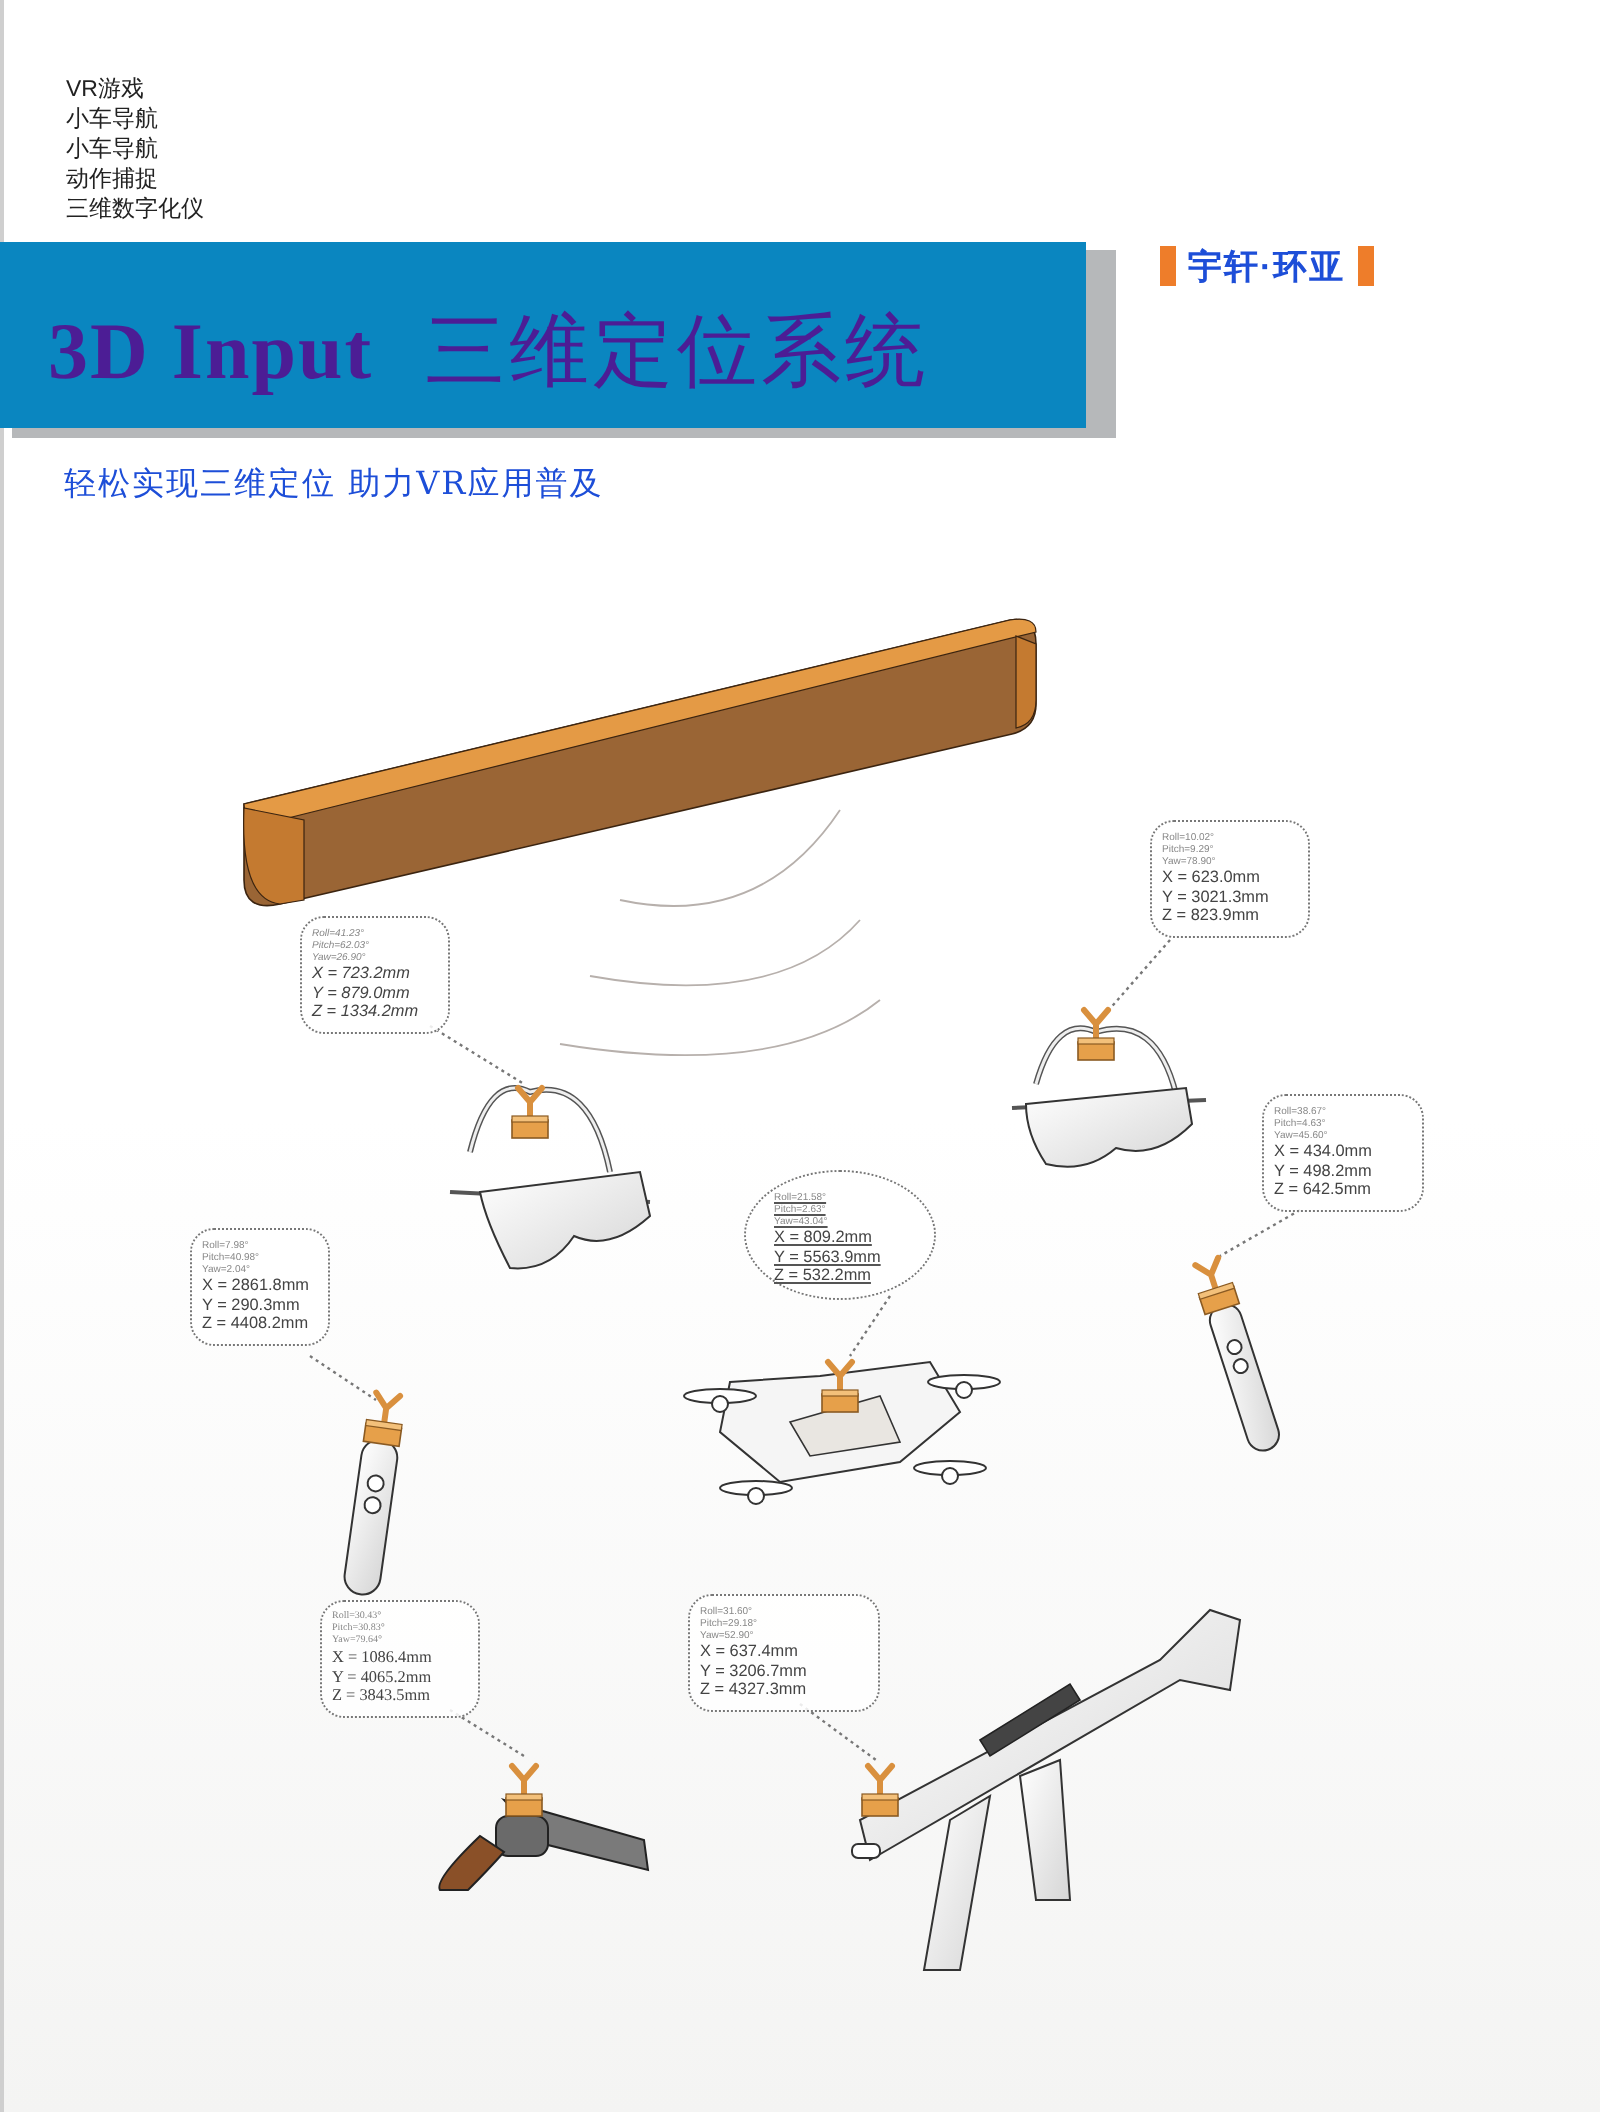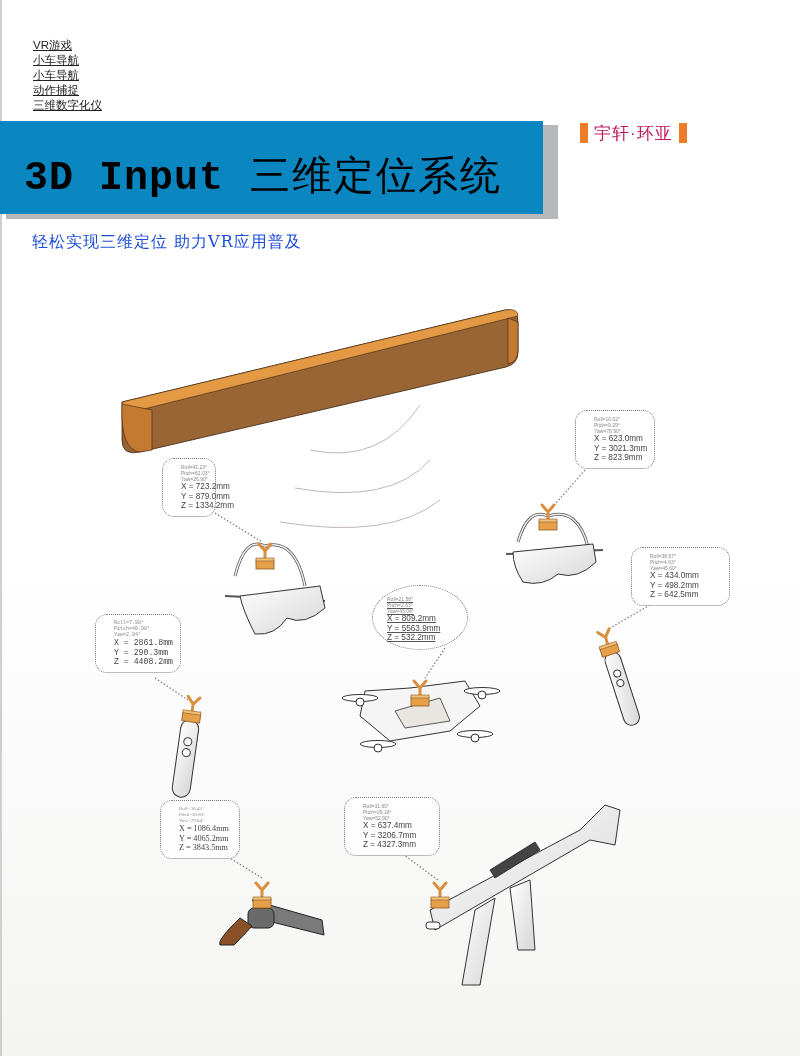--- a/index.html
+++ b/index.html
@@ -2,34 +2,34 @@
 <html><head>
 <meta charset="utf-8">
 <style>
   * { margin:0; padding:0; box-sizing:border-box; }
   html, body { width:800px; height:1056px; background:#fff; overflow:hidden; }
   body { position:relative; font-family:"Liberation Sans", "DejaVu Sans", sans-serif; color:#222; }
   .bg-fade { position:absolute; left:0; top:560px; width:800px; height:496px;
     background:linear-gradient(180deg, #ffffff 0%, #f4f4f3 100%); }
   .left-rule { position:absolute; left:0; top:0; width:2px; height:1056px; background:#cfcfcf; }
   .app-list { position:absolute; left:33px; top:38px; font-size:11.5px; line-height:15px; color:#222; }
-  .app-list div { white-space:nowrap;text-decoration:underline; }
+  .app-list div { white-space:nowrap; }
   .banner-shadow { position:absolute; left:6px; top:125px; width:552px; height:94px; background:#b6b8ba; }
   .banner { position:absolute; left:0; top:121px; width:543px; height:93px; background:#0a86c0; }
-  .banner-title { position:absolute; left:24px; top:148px; font-size:40px; color:#000000; letter-spacing:2px;
-    font-family:Liberation Mono, monospace; white-space:nowrap; }
+  .banner-title { position:absolute; left:24px; top:148px; font-size:40px; color:#4c1d95; letter-spacing:2px;
+    font-family:Liberation Serif, serif; white-space:nowrap; }
   .banner-title .en { font-weight:bold; letter-spacing:1px; margin-right:26px; }
   .brand { position:absolute; left:580px; top:121px; height:24px; display:flex; align-items:center; }
   .brand .bar { width:8px; height:20px; background:#ee7d2a; }
-  .brand .txt { font-size:17px; font-weight:normal; color:#be185d; margin:0 6px; letter-spacing:1px; }
+  .brand .txt { font-size:17px; font-weight:bold; color:#1d4ed8; margin:0 6px; letter-spacing:1px; }
   .subtitle { position:absolute; left:32px; top:232px; font-size:16px; color:#1d4ed8;
     font-family:"DejaVu Serif", "Liberation Serif", serif; letter-spacing:1px; white-space:nowrap; }
   .stage { position:absolute; left:0; top:0; width:800px; height:1056px; }
   .bubble { position:absolute; border:1.5px dotted #777; border-radius:12px; background:rgba(255,255,255,0.85);
-    padding:5px 18px; font-family:"Liberation Sans", sans-serif; color:#555; }
+    padding:5px 5px; font-family:"Liberation Sans", sans-serif; color:#555; }
   .bubble.oval { border-radius:50%; padding:14px 18px;text-decoration:underline; }
   .bubble .small { font-size:5px; line-height:6px; color:#888; white-space:nowrap; }
   .bubble .big { font-size:8.2px; line-height:9.5px; color:#444; white-space:nowrap; }
 </style>
 </head>
 <body>
 
 <div class="bg-fade"></div>
 <div class="left-rule"></div>
 
@@ -147,57 +147,57 @@
   <g transform="translate(440,900)">
     <path d="M-5,30 L150,-60 L175,-55 L180,-90 L165,-95 L140,-70 L-10,10 Z" fill="url(#bodyGrad)" stroke="#333" stroke-width="1"></path>
     <path d="M50,-30 L95,-58 L100,-50 L55,-22 Z" fill="#444" stroke="#222" stroke-width="0.8"></path>
     <path d="M35,10 L55,-2 L40,85 L22,85 Z" fill="url(#bodyGrad)" stroke="#333" stroke-width="1"></path>
     <path d="M70,-12 L90,-20 L95,50 L78,50 Z" fill="url(#bodyGrad)" stroke="#333" stroke-width="1"></path>
     <rect x="-14" y="22" width="14" height="7" rx="3" fill="#fff" stroke="#333"></rect>
     <use href="#marker" x="0" y="0"></use>
   </g>
 </svg>
 
-<div class="bubble" style="left:162px;top:458px;width:54px;">
+<div class="bubble" style="left:150px;top:458px;width:75px;font-style:italic;">
   <div class="small">Roll=41.23°</div>
   <div class="small">Pitch=62.03°</div>
   <div class="small">Yaw=26.90°</div>
   <div class="big">X = 723.2mm</div>
   <div class="big">Y = 879.0mm</div>
   <div class="big">Z = 1334.2mm</div>
 </div>
 
 <div class="bubble" style="left:575px;top:410px;width:80px;">
   <div class="small">Roll=10.02°</div>
   <div class="small">Pitch=9.29°</div>
   <div class="small">Yaw=78.90°</div>
   <div class="big">X = 623.0mm</div>
   <div class="big">Y = 3021.3mm</div>
   <div class="big">Z = 823.9mm</div>
 </div>
 
-<div class="bubble" style="left:631px;top:547px;width:99px;">
+<div class="bubble" style="left:631px;top:547px;width:81px;">
   <div class="small">Roll=38.67°</div>
   <div class="small">Pitch=4.63°</div>
   <div class="small">Yaw=45.60°</div>
   <div class="big">X = 434.0mm</div>
   <div class="big">Y = 498.2mm</div>
   <div class="big">Z = 642.5mm</div>
 </div>
 
 <div class="bubble oval" style="left:372px;top:585px;width:96px;height:65px;padding:10px 0 0 14px;">
   <div class="small">Roll=21.58°</div>
   <div class="small">Pitch=2.63°</div>
   <div class="small">Yaw=43.04°</div>
   <div class="big">X = 809.2mm</div>
   <div class="big">Y = 5563.9mm</div>
   <div class="big">Z = 532.2mm</div>
 </div>
 
-<div class="bubble" style="left:95px;top:614px;width:86px;font-family:Liberation Mono, monospace;">
+<div class="bubble" style="left:95px;top:614px;width:70px;">
   <div class="small">Roll=7.98°</div>
   <div class="small">Pitch=40.98°</div>
   <div class="small">Yaw=2.04°</div>
   <div class="big">X = 2861.8mm</div>
   <div class="big">Y = 290.3mm</div>
   <div class="big">Z = 4408.2mm</div>
 </div>
 
 <div class="bubble" style="left:160px;top:800px;width:80px;font-family:Liberation Serif, serif;">
   <div class="small">Roll=30.43°</div>

